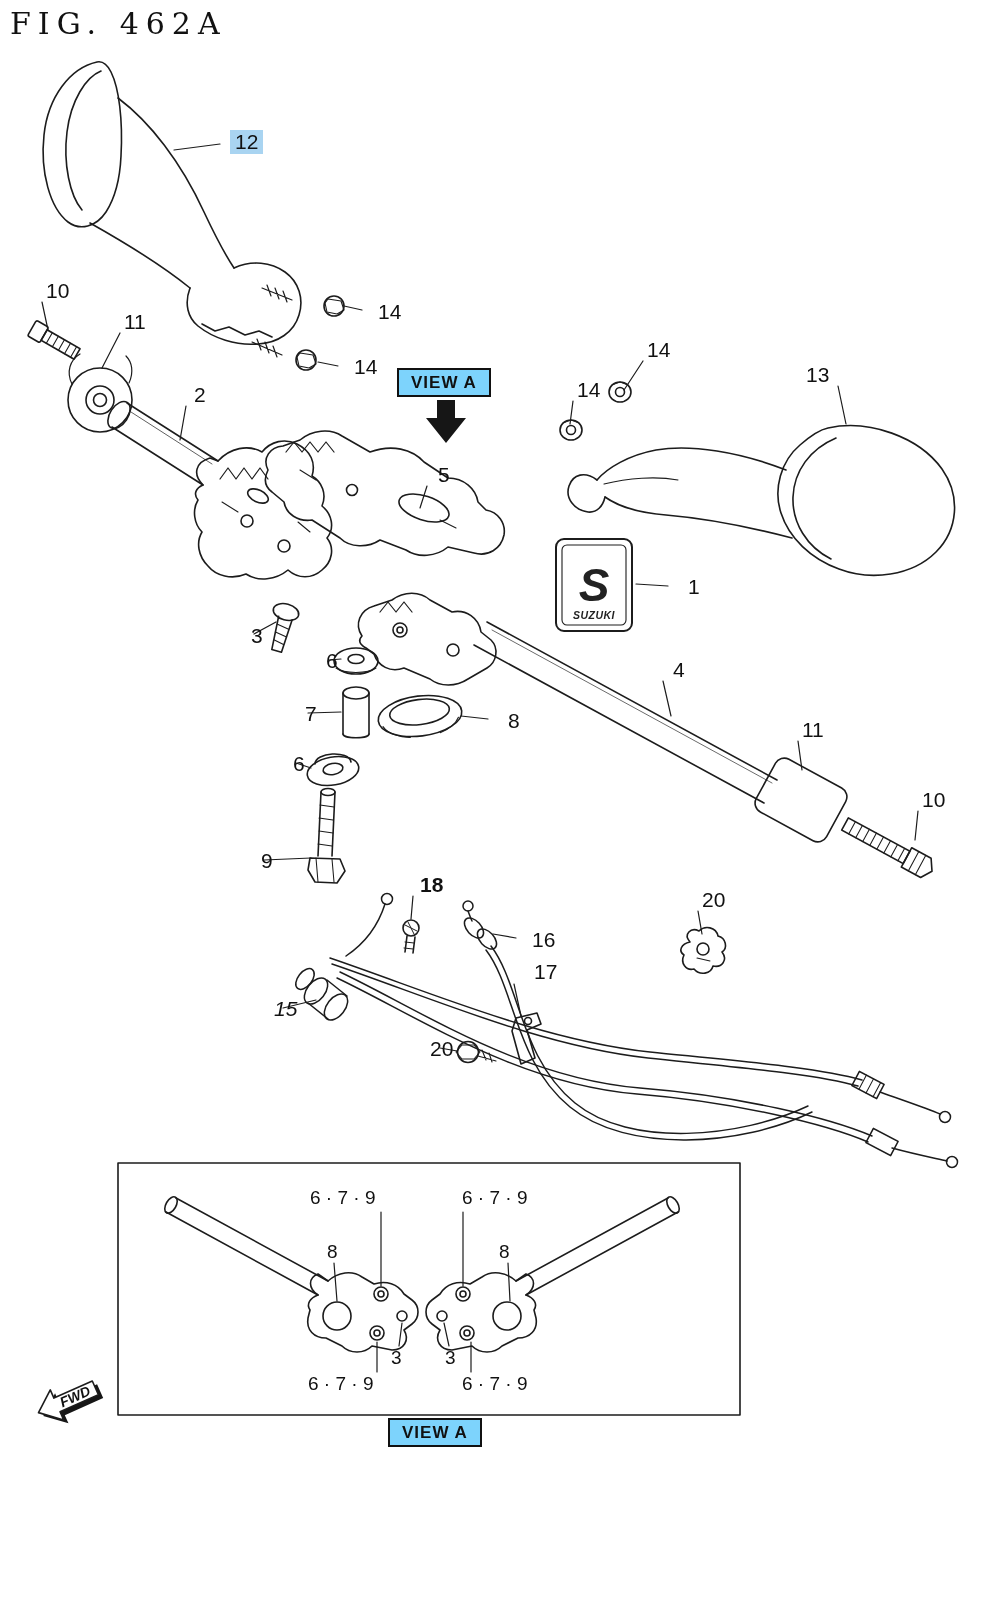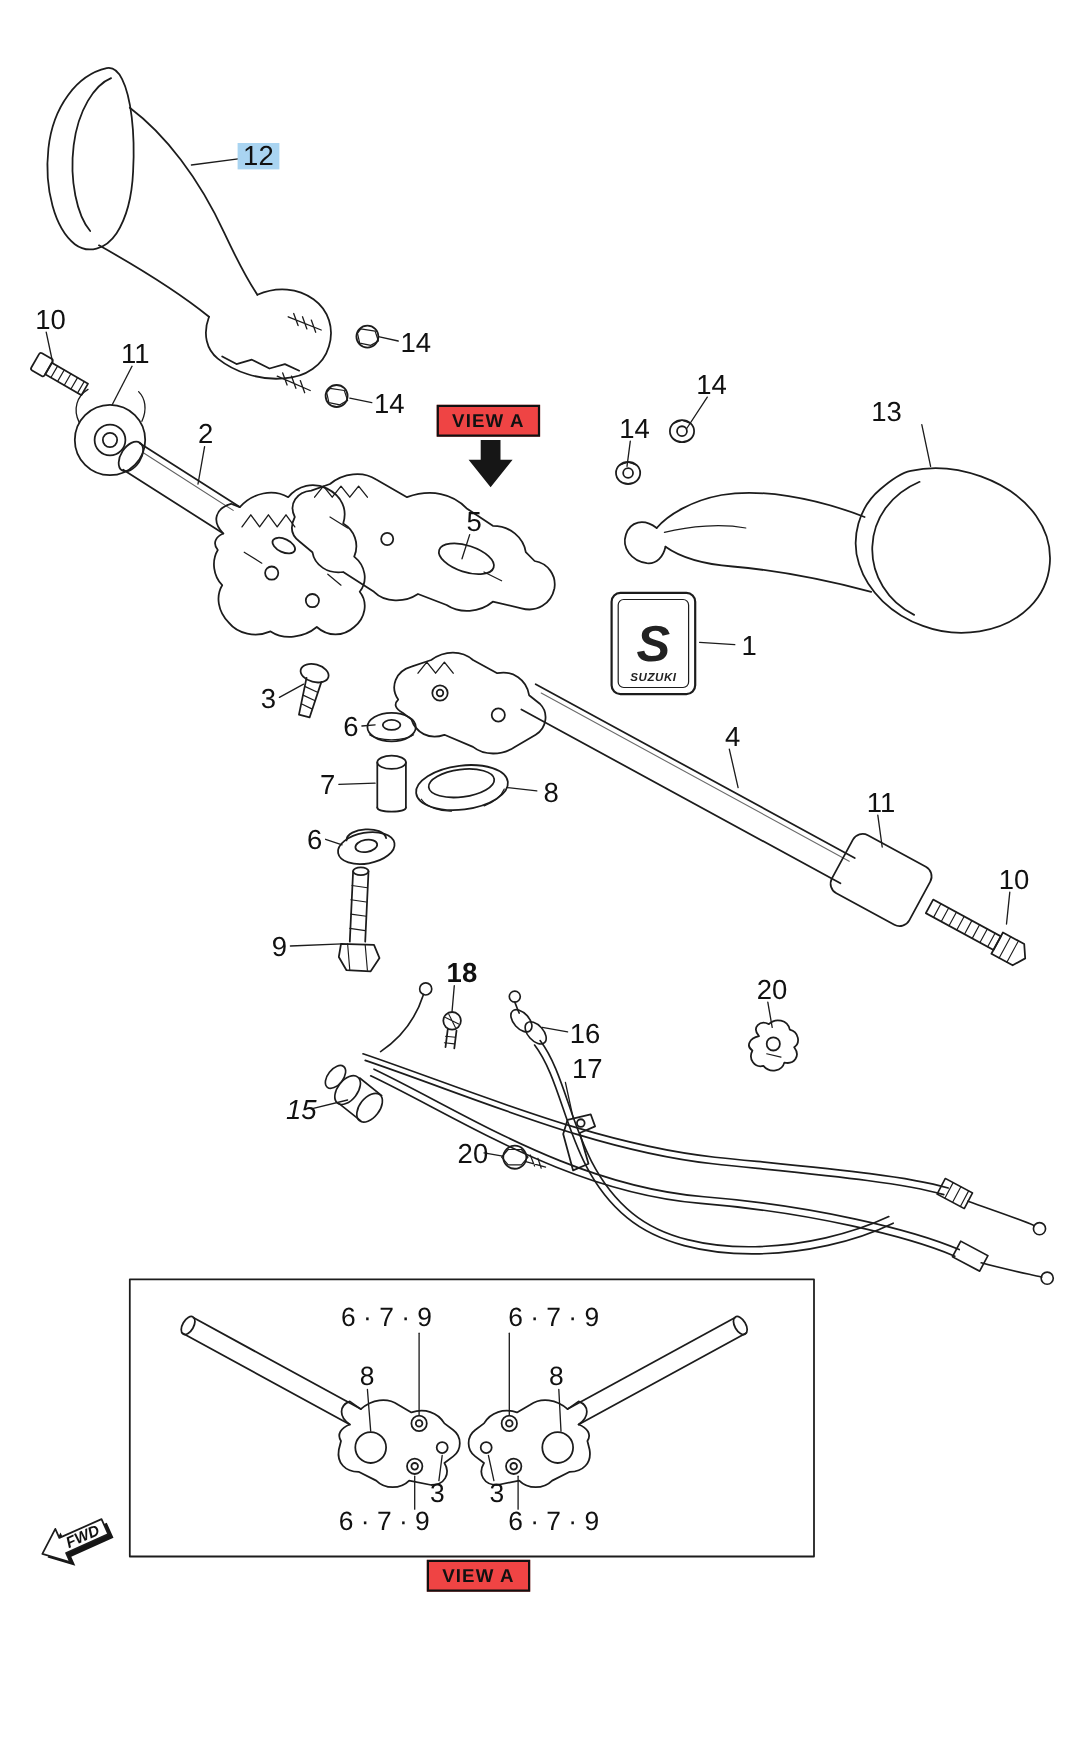--- a/index.html
+++ b/index.html
@@ -1,24 +1,24 @@
 <!DOCTYPE html>
 <html><head>
 <meta charset="utf-8">
 <style>
   html,body{margin:0;padding:0;background:#fff;}
   .page{position:relative;width:991px;height:1600px;background:#fff;overflow:hidden;
         font-family:"Liberation Sans",sans-serif;color:#111;}
   .art{position:absolute;left:0;top:0;}
   .title{position:absolute;left:10px;top:6px;font-family:"DejaVu Serif",serif;
          font-size:30px;letter-spacing:7px;color:#111;white-space:nowrap;}
-  .callout{position:absolute;font-size:25px;line-height:22px;color:#111;white-space:nowrap;}
+  .callout{position:absolute;font-size:21px;line-height:22px;color:#111;white-space:nowrap;margin-left:14px;}
   .callout.hl{background:#a9d4f1;padding:1px 5px;}
-  .callout-sm{position:absolute;font-size:24px;line-height:20px;color:#111;white-space:nowrap;}
-  .viewa{position:absolute;border:2px solid #111;background:#ef4444;font-weight:bold;
+  .callout-sm{position:absolute;font-size:19px;line-height:20px;color:#111;white-space:nowrap;}
+  .viewa{position:absolute;border:2px solid #111;background:#7dd3fc;font-weight:bold;
          font-size:17px;line-height:17px;padding:4px 12px;letter-spacing:1px;}
   svg text{font-family:"Liberation Sans",sans-serif;}
 </style>
 </head>
 <body>
 
 <div class="page">
 
 <svg class="art" width="991" height="1600" viewBox="0 0 991 1600" fill="none" stroke="#1c1c1c" stroke-width="1.6" stroke-linecap="round" stroke-linejoin="round">
 
@@ -272,20 +272,21 @@
     <line x1="463" y1="1212" x2="463" y2="1286"></line>
     <line x1="334" y1="1263" x2="337" y2="1301"></line>
     <line x1="508" y1="1263" x2="510" y2="1301"></line>
     <line x1="399" y1="1346" x2="402" y2="1323"></line>
     <line x1="449" y1="1346" x2="444" y2="1323"></line>
     <line x1="377" y1="1372" x2="377" y2="1342"></line>
     <line x1="471" y1="1372" x2="471" y2="1342"></line>
   </g>
 </svg>
 
+<div class="title">FIG. 462A</div>
 
 <div class="viewa" style="left:397px;top:368px;">VIEW A</div>
 <div class="viewa" style="left:388px;top:1418px;">VIEW A</div>
 
 <span class="callout hl" style="left:216px;top:130px;">12</span>
 <span class="callout" style="left:32px;top:280px;">10</span>
 <span class="callout" style="left:110px;top:311px;">11</span>
 <span class="callout" style="left:180px;top:384px;">2</span>
 <span class="callout" style="left:364px;top:301px;">14</span>
 <span class="callout" style="left:340px;top:356px;">14</span>

